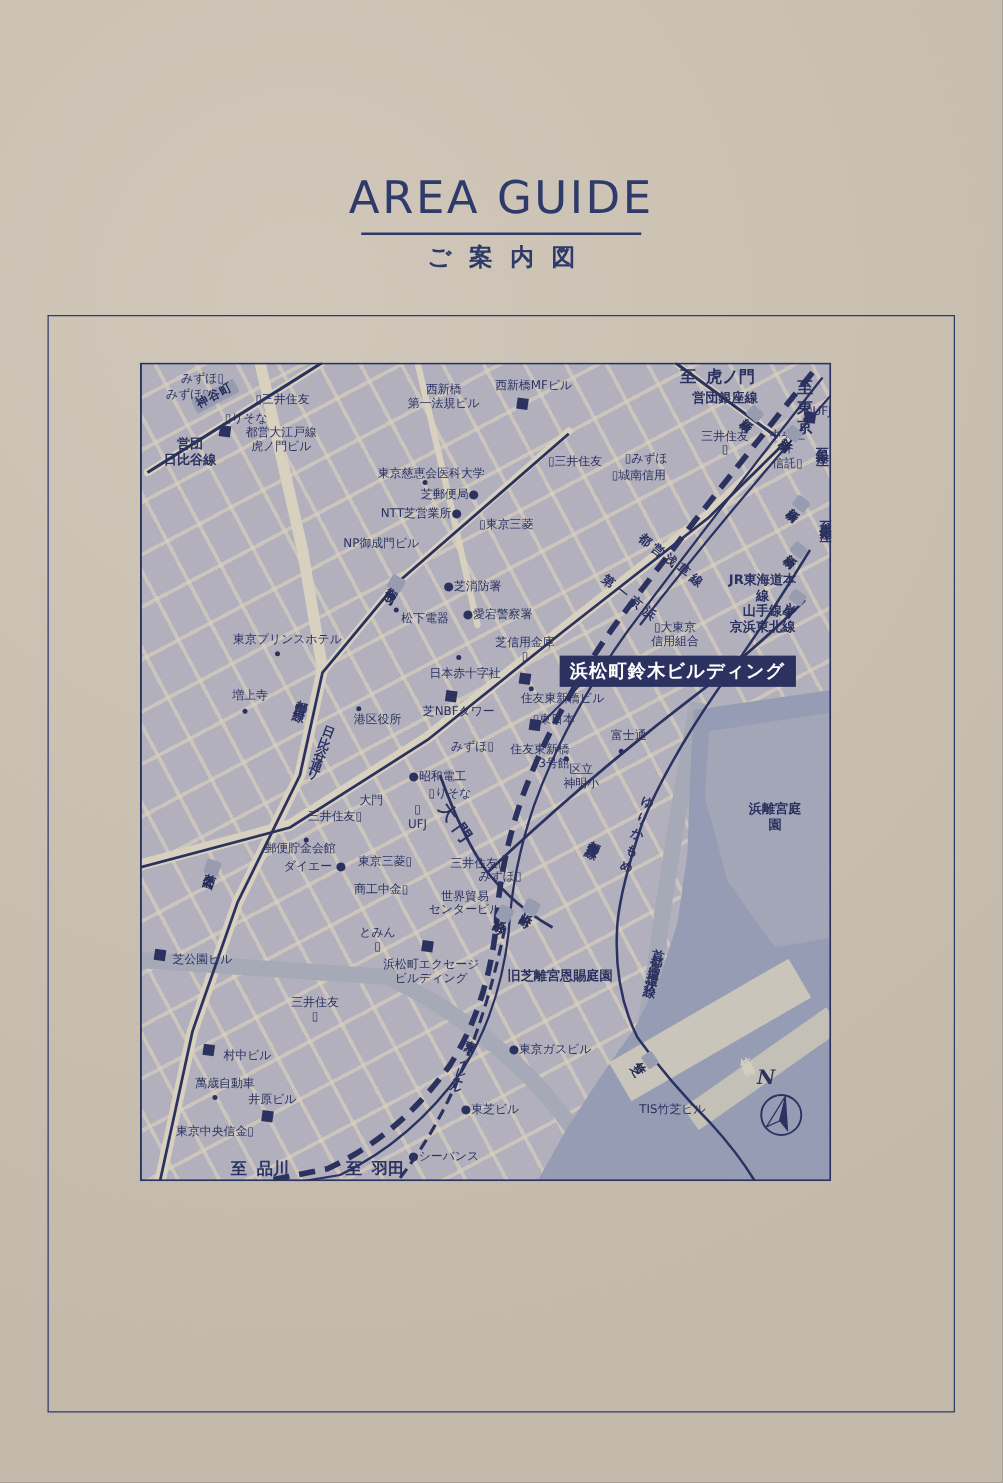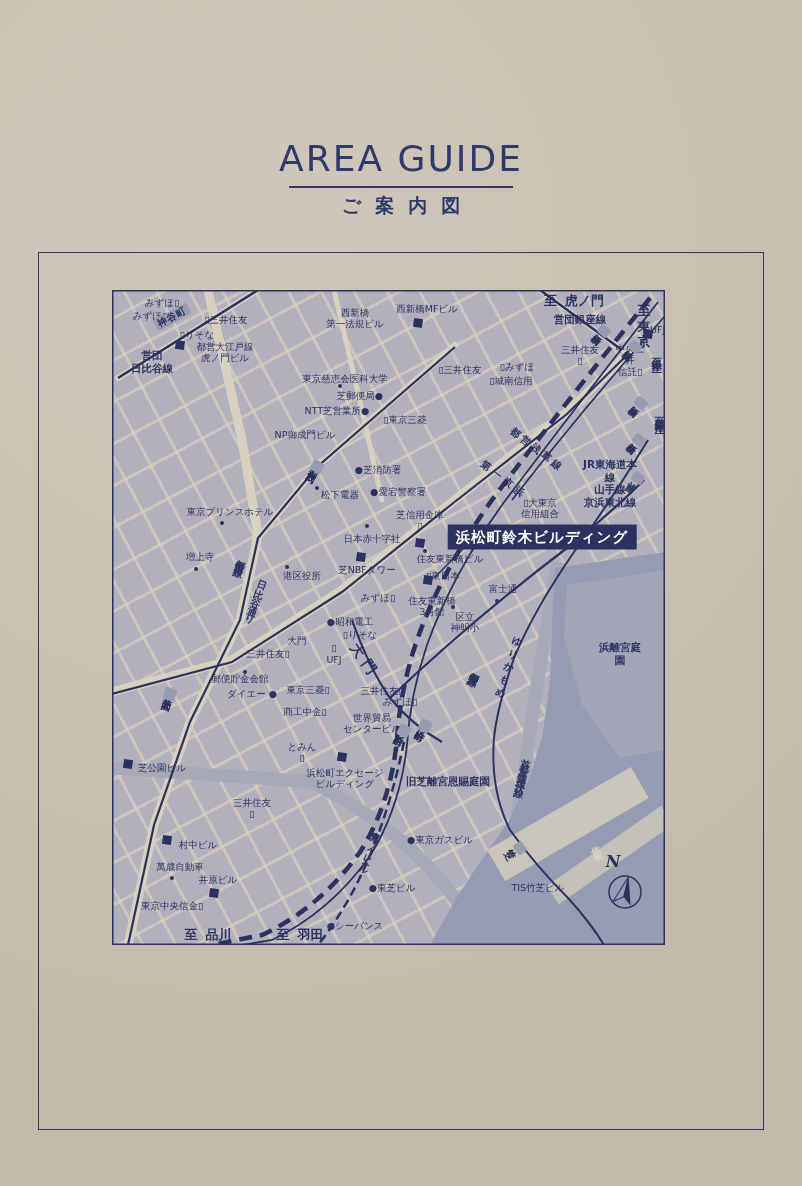--- a/index.html
+++ b/index.html
@@ -159,21 +159,21 @@
         <div class="lbl " style="left: 286px; top: 202px; transform: translate(-50%, -50%) rotate(0deg);">●愛宕警察署</div>
         <div class="lbl " style="left: 308px; top: 230px; transform: translate(-50%, -50%) rotate(0deg);">芝信用金庫
 ▯</div>
         <div class="lbl " style="left: 428px; top: 218px; transform: translate(-50%, -50%) rotate(0deg); text-align: center;">▯大東京
 信用組合</div>
         <div class="lbl " style="left: 260px; top: 249px; transform: translate(-50%, -50%) rotate(0deg);">日本赤十字社</div>
         <div class="lbl " style="left: 255px; top: 280px; transform: translate(-50%, -50%) rotate(0deg);">芝NBFタワー</div>
         <div class="lbl " style="left: 338px; top: 269px; transform: translate(-50%, -50%) rotate(0deg);">住友東新橋ビル</div>
         <div class="lbl " style="left: 331px; top: 286px; transform: translate(-50%, -50%) rotate(0deg);">▯東日本</div>
         <div class="lbl " style="left: 266px; top: 308px; transform: translate(-50%, -50%) rotate(0deg);">みずほ▯</div>
-        <div class="lbl " style="left: 320px; top: 316px; transform: translate(-50%, -50%) rotate(0deg);">住友東新橋
+        <div class="lbl " style="left: 320px; top: 316px; transform: translate(-50%, -50%) rotate(0deg); text-align: right;">住友東新橋
 3号館</div>
         <div class="lbl " style="left: 391px; top: 299px; transform: translate(-50%, -50%) rotate(0deg);">富士通</div>
         <div class="lbl " style="left: 353px; top: 332px; transform: translate(-50%, -50%) rotate(0deg);">区立
 神明小</div>
         <div class="lbl " style="left: 238px; top: 332px; transform: translate(-50%, -50%) rotate(0deg);">●昭和電工</div>
         <div class="lbl " style="left: 248px; top: 345px; transform: translate(-50%, -50%) rotate(0deg);">▯りそな</div>
         <div class="lbl " style="left: 185px; top: 351px; transform: translate(-50%, -50%) rotate(0deg);">大門</div>
         <div class="lbl " style="left: 222px; top: 358px; transform: translate(-50%, -50%) rotate(0deg);">▯</div>
         <div class="lbl " style="left: 222px; top: 370px; transform: translate(-50%, -50%) rotate(0deg);">UFJ</div>
         <div class="lbl " style="left: 156px; top: 364px; transform: translate(-50%, -50%) rotate(0deg);">三井住友▯</div>

